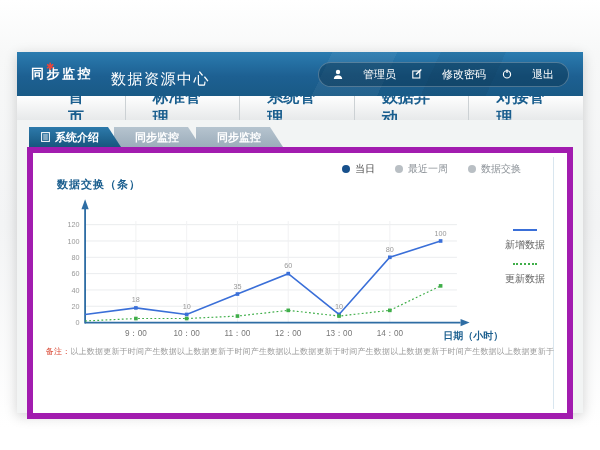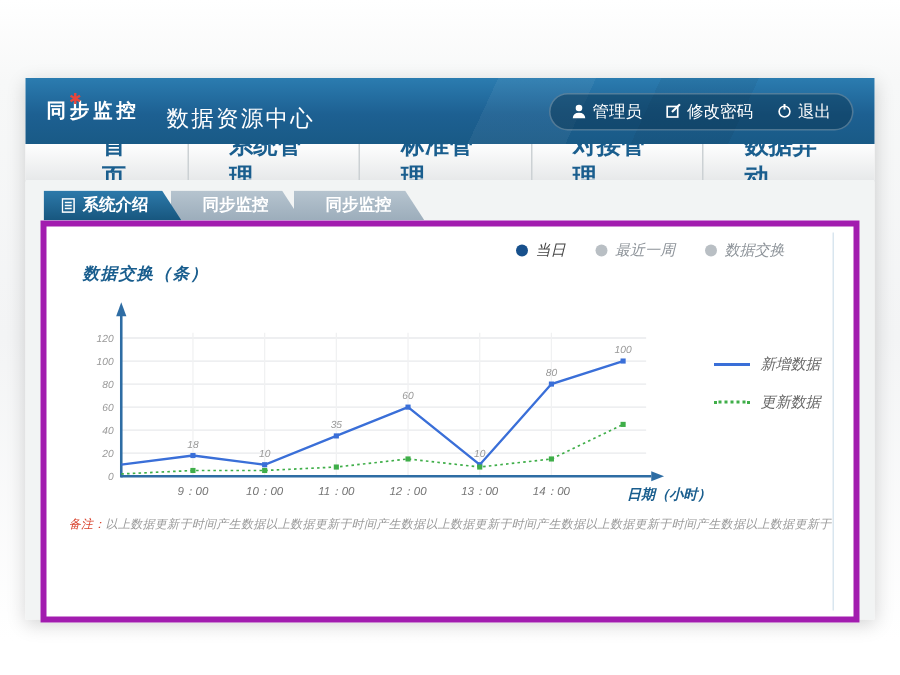--- a/index.html
+++ b/index.html
@@ -24,21 +24,21 @@
   .logo{position:relative;color:#fff;line-height:1.08;text-align:center;z-index:1;}
   .logo-en{font-size:17px;font-weight:bold;letter-spacing:.5px;display:block;}
   .logo-spark{position:absolute;top:-5px;left:15px;color:#e8453b;font-size:10px;font-weight:bold;}
   .logo-cn{font-size:13px;font-weight:bold;letter-spacing:2.5px;display:block;}
   .app-title{color:#fff;font-size:15px;margin:10px 0 0 18px;letter-spacing:1.5px;z-index:1;}
   .user-group{
     margin-left:auto;display:flex;align-items:center;gap:16px;z-index:1;
     background:rgba(8,48,76,.45);border:1px solid rgba(255,255,255,.25);
     border-radius:13px;padding:4px 14px;color:#fff;font-size:11px;
   }
-  .user-item{display:flex;align-items:center;gap:4px;cursor:pointer;white-space:nowrap;text-align:right;}
+  .user-item{display:flex;align-items:center;gap:20px;cursor:pointer;white-space:nowrap;text-align:right;}
   .user-item svg{display:block;}
   
   .nav{
     height:24px;background:linear-gradient(#fefefe,#e7e9ea);
     border-bottom:1px solid #d0d4d6;display:flex;align-items:stretch;padding-left:24px;
   }
   .nav-item{display:flex;align-items:center;padding:0 27px;font-size:16px;font-weight:bold;color:#1a5e8e;cursor:pointer;}
   .nav-item + .nav-item{border-left:1px solid #ccd1d4;}
   
   .content{position:absolute;top:68px;left:0;right:0;bottom:0;background:#f2f4f4;padding:7px 10px 0 10px;box-sizing:border-box;}
@@ -46,32 +46,32 @@
   .tab{
     line-height:20px;color:#fff;font-size:11px;font-weight:bold;
     padding:0 22px 0 12px;display:flex;align-items:center;gap:5px;position:relative;
     clip-path:polygon(0 0,calc(100% - 13px) 0,100% 100%,0 100%);cursor:pointer;
   }
   .tab.active{background:linear-gradient(#2d7aab,#17567e);z-index:3;}
   .tab.inactive{background:linear-gradient(#b6c4cf,#9cadbb);z-index:2;margin-left:-7px;padding-left:21px;}
   .tab.inactive.last{z-index:1;margin-left:-5px;}
   .tab svg{display:block;}
   
-  .panel{position:relative;background:#fff;border:4px solid #a21caf;height:260px;font-style:italic;}
+  .panel{position:relative;background:#fff;border:6px solid #a21caf;height:260px;}
   .panel-scroll{position:absolute;top:4px;bottom:4px;right:13px;width:1px;background:#d9e6ef;}
   .radio-row{position:absolute;top:9px;right:46px;display:flex;gap:20px;align-items:center;}
   .radio{display:flex;align-items:center;gap:5px;font-size:10px;color:#8d9399;cursor:pointer;}
   .radio .dot{width:8px;height:8px;border-radius:50%;background:#b9bfc4;}
   .radio.selected .dot{background:#17508c;}
   .radio.selected{color:#3c4periodic characters removed4;}
   .radio.selected{color:#444;}
   .ylabel{position:absolute;top:24px;left:24px;font-size:11px;font-weight:bold;color:#1a5e8e;letter-spacing:1px;}
   .chart-row{position:absolute;top:40px;left:14px;right:22px;display:flex;align-items:center;}
   .legend{display:flex;flex-direction:column;gap:11px;font-size:10px;color:#666;margin:-26px 0 0 0;flex:0 0 auto;}
-  .legend-item{display:flex;align-items:center;gap:7px;}
+  .legend-item{display:flex;align-items:center;gap:7px;flex-direction:column;}
   .legend-swatch{width:24px;height:0;}
   .legend-swatch.solid{border-top:2px solid #3a6fd8;}
   .legend-swatch.dotted{border-top:2px dotted #3fae49;}
   .note{position:absolute;bottom:56px;left:0;right:0;text-align:center;font-size:8px;color:#9a9a9a;white-space:nowrap;letter-spacing:.2px;}
   .note .red{color:#d9442f;}
 </style>
 </head>
 <body>
 
 <div class="window">
@@ -109,24 +109,24 @@
               <line x1="5" y1="0.4" x2="5" y2="4" stroke="#fff" stroke-width="1.3"></line>
             </svg>
         </span>
         <span>退出</span>
       </span>
     </div>
   </div>
 
   <div class="nav">
     <div class="nav-item">首页</div>
+    <div class="nav-item">标准管理</div>
     <div class="nav-item">系统管理</div>
-    <div class="nav-item">标准管理</div>
+    <div class="nav-item">数据异动</div>
     <div class="nav-item">对接管理</div>
-    <div class="nav-item">数据异动</div>
   </div>
 
   <div class="content">
 
     <div class="tabs">
       <div class="tab active">
         <span>
           <svg width="9" height="10" viewBox="0 0 9 10">
               <rect x="0.6" y="0.6" width="7.8" height="8.8" fill="none" stroke="#fff" stroke-width="1"></rect>
               <line x1="2.2" y1="3" x2="6.8" y2="3" stroke="#fff" stroke-width="0.9"></line>

